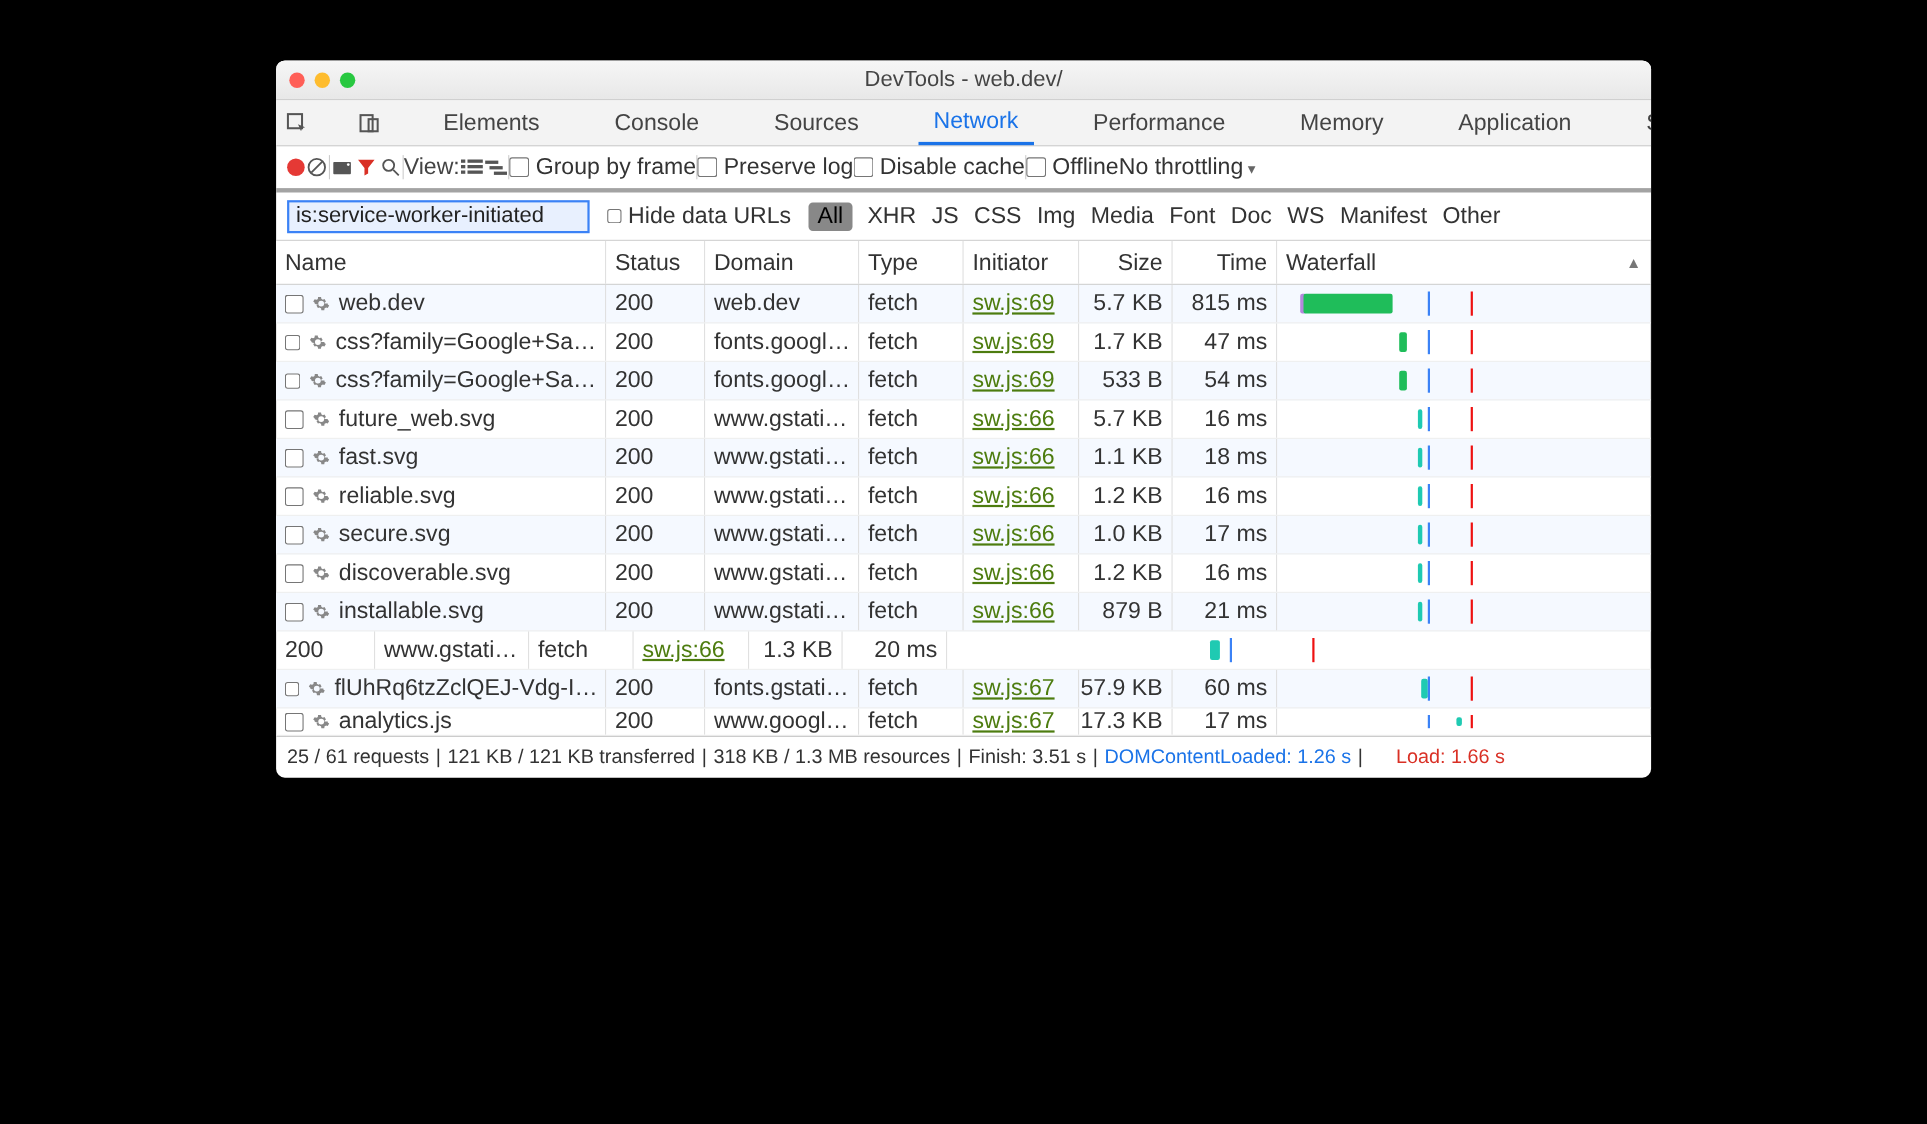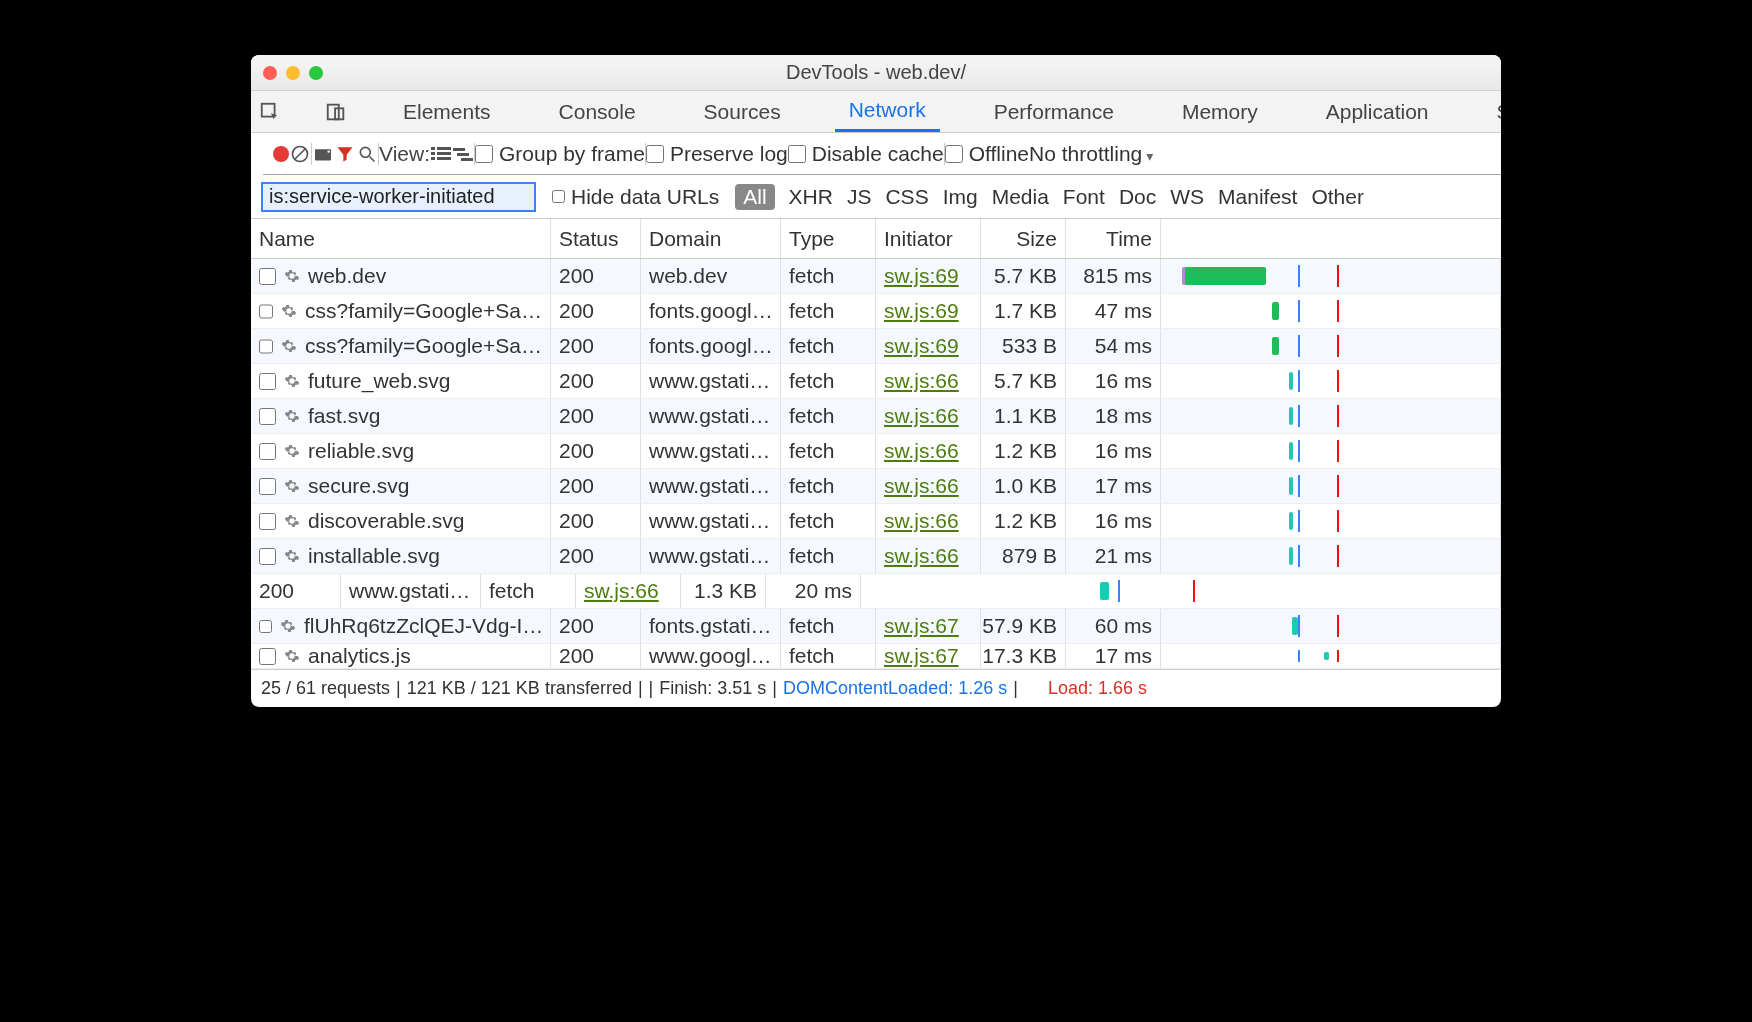--- a/index.html
+++ b/index.html
@@ -9,36 +9,36 @@
 .traffic { display:flex; gap:9px; margin-left:12px; }
 .traffic span { width:14px; height:14px; border-radius:50%; }
 .tl-close{background:#ff5f57;} .tl-min{background:#febc2e;} .tl-max{background:#28c840;}
 .titlebar .title { position:absolute; left:0; right:0; text-align:center; font-size:20px; color:#444; }
 .tabs { display:flex; align-items:center; height:42px; background:#f3f3f3; border-bottom:1px solid #ccc; padding:0 6px;gap:40px; }
 .tabs .tool-icon { width:30px; height:30px; display:flex; align-items:center; justify-content:center; margin:0 2px; color:#555; }
 .tabs .tab { padding:0 14px; height:100%; display:flex; align-items:center; color:#444; cursor:default; }
 .tabs .tab.active { color:#1a73e8; border-bottom:3px solid #1a73e8; }
 .tabs .spacer { flex:1; }
 .tabs .kebab { width:24px; text-align:center; color:#555; font-size:22px; }
-.toolbar { display:flex; align-items:center; height:42px; border-bottom:1px solid #a3a3a3; padding:0 10px; color:#333;margin-left:12px; }
+.toolbar { display:flex; align-items:center; height:42px; border-bottom:4px solid #a3a3a3; padding:0 10px; color:#333; }
 .toolbar .dot-record { width:16px; height:16px; border-radius:50%; background:#e53935; }
 .toolbar .icon { width:22px; height:22px; color:#555; display:inline-flex; align-items:center; justify-content:center; }
 .toolbar .filter-icon svg{color:#d93025;}
 .toolbar .sep { width:1px; height:22px; background:#ccc; }
 .toolbar .viewlbl { color:#444; }
 .toolbar .check { display:flex; align-items:center; gap:6px; }
 .toolbar input[type=checkbox]{width:18px;height:18px;}
 .toolbar .throttle { color:#333; }
 .toolbar .chevd { color:#666; font-size:14px; margin-left:4px;}
 .filterbar { display:flex; align-items:center; height:44px; border-bottom:1px solid #ccc; padding:0 10px; gap:16px; }
 .filterbar input.filter-input { width:275px; height:30px; border:2px solid #3b82f6; background:#e8f0fe; padding:0 6px; font-size:20px; color:#222; outline:none; }
 .filterbar .hide-urls { display:flex; align-items:center; gap:6px; }
 .filterbar .chips { display:flex; align-items:center; gap:14px; }
 .filterbar .chip { color:#333; }
-.filterbar .chip.active { background:#888; color:#ffffff; border-radius:4px; padding:1px 8px; }
+.filterbar .chip.active { background:#888; color:#000000; border-radius:4px; padding:1px 8px; }
 .gridhead { display:flex; align-items:center; height:40px; border-bottom:1px solid #ccc; background:#fff; color:#333; }
 .gridhead .col, .row .col { border-right:1px solid #e0e0e0; height:100%; display:flex; align-items:center; padding:0 8px; overflow:hidden; white-space:nowrap; text-overflow:ellipsis; }
 .col.name{width:300px;} .col.status{width:90px;} .col.domain{width:140px;} .col.type{width:95px;}
 .col.initiator{width:105px;} .col.size{width:85px;justify-content:flex-end;} .col.time{width:95px;justify-content:flex-end;}
 .col.waterfall{flex:1; position:relative;}
 .gridhead .col.waterfall { justify-content:space-between; }
 .gridhead .sort-ind { color:#777; font-size:14px; }
 .rows { }
 .row { display:flex; height:35px; border-bottom:1px solid #eee; }
 .row:nth-child(odd){background:#f5f9ff;}
@@ -180,20 +180,24 @@
   </div>
 
   <div class="gridhead">
     <div class="col name">Name</div>
     <div class="col status">Status</div>
     <div class="col domain">Domain</div>
     <div class="col type">Type</div>
     <div class="col initiator">Initiator</div>
     <div class="col size">Size</div>
     <div class="col time">Time</div>
+    <div class="col waterfall">
+        <span>Waterfall</span>
+        <span class="sort-ind">▲</span>
+      </div>
   </div>
 
   <div class="rows" id="rows-slot">
       <div class="row">
         <div class="col name">
           <input type="checkbox" style="">
           <span class="gear">
             <svg width="16" height="16" viewBox="0 0 24 24" fill="currentColor">
               <path d="M12 8a4 4 0 100 8 4 4 0 000-8zm9 4a7 7 0 01-.1 1.2l2 1.5-2 3.4-2.3-.9a7 7 0 01-2 1.2l-.4 2.5h-4l-.4-2.5a7 7 0 01-2-1.2l-2.3.9-2-3.4 2-1.5A7 7 0 013 12a7 7 0 01.1-1.2l-2-1.5 2-3.4 2.3.9a7 7 0 012-1.2L7.8 3h4l.4 2.5a7 7 0 012 1.2l2.3-.9 2 3.4-2 1.5c.1.4.1.8.1 1.2z"></path>
             </svg>
@@ -494,20 +498,21 @@
           </div>
         </div>
       </div>
     </div>
 
   <div class="statusbar">
     <span>25 / 61 requests</span>
       <span>|</span>
     <span>121 KB / 121 KB transferred</span>
       <span>|</span>
+    <span>318 KB / 1.3 MB resources</span>
       <span>|</span>
     <span>Finish: 3.51 s</span>
       <span>|</span>
     <span class="dcl">DOMContentLoaded: 1.26 s</span>
       <span>|</span>
     <span class="load">Load: 1.66 s</span>
   </div>
 
 </div>
 

